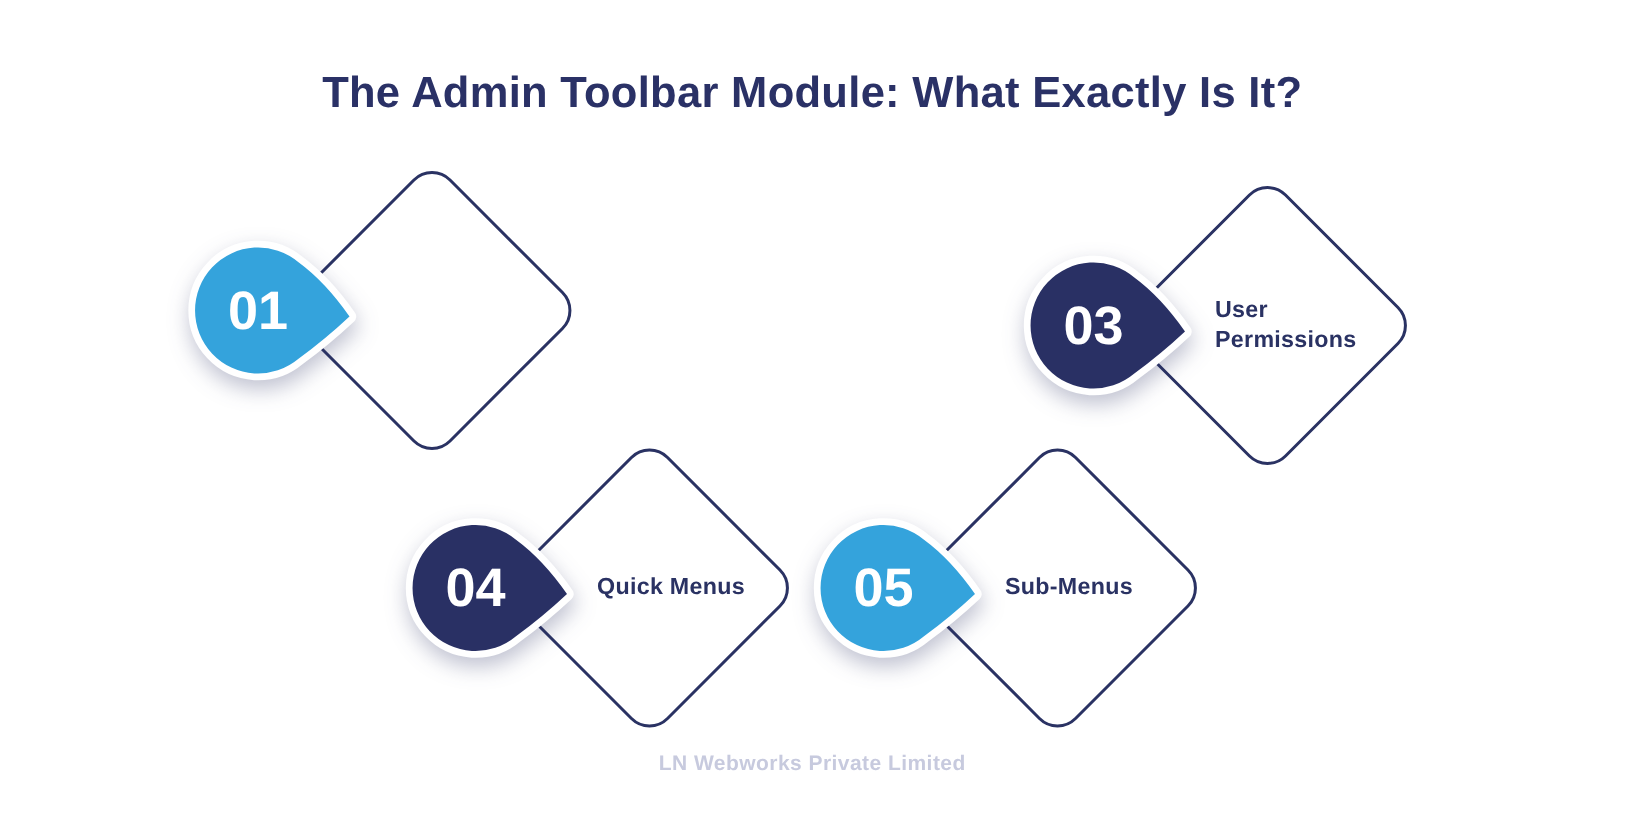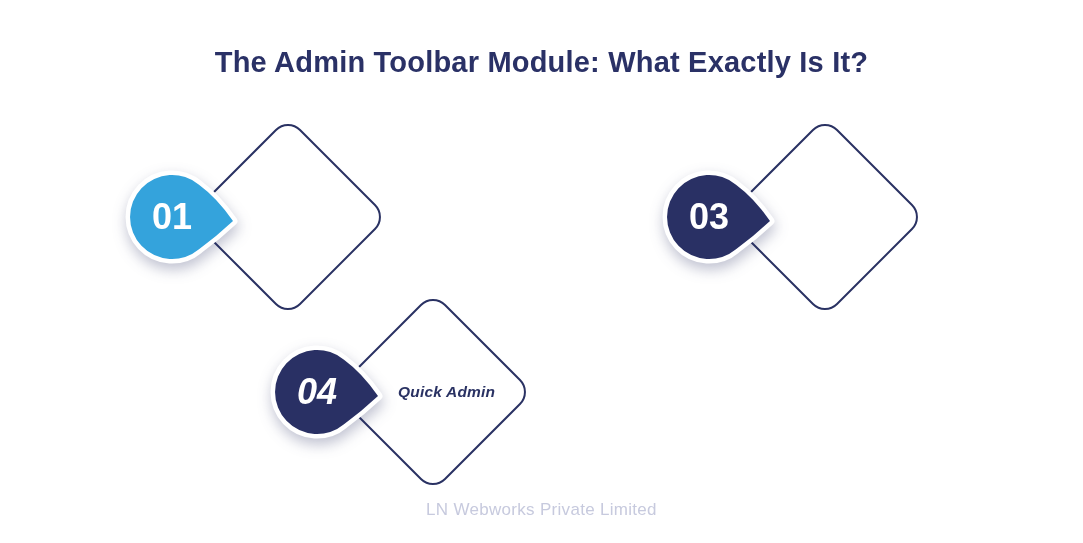--- a/index.html
+++ b/index.html
@@ -16,24 +16,24 @@
     top: 46px;
     left: 0;
     width: 100%;
     text-align: center;
     font-size: 29px;
     font-weight: 700;
     color: #2A3166;
     letter-spacing: 0.2px;
   }
   .item { position: absolute; width: 300px; height: 142px; }
-  .item-0 { left: 118px; top: 146px; text-align: right; }
+  .item-0 { left: 118px; top: 136px; text-align: right; }
   .item-1 { left: 395px; top: 146px; }
-  .item-2 { left: 655px; top: 146px; }
-  .item-3 { left: 263px; top: 321px; font-style: italic; }
+  .item-2 { left: 675px; top: 146px; }
+  .item-3 { left: 263px; top: 321px; }
   .item-4 { left: 535px; top: 321px; }
   .diamond {
     position: absolute;
     left: 99px; top: 0;
     width: 142px; height: 142px;
     box-sizing: border-box;
     transform: rotate(45deg);
     border: 2px solid #2A3263;
     border-radius: 18px;
     background: #ffffff;
@@ -69,22 +69,22 @@
     color: #2A3263;
     white-space: pre-line;
     letter-spacing: 0.2px;
   }
   .footer {
     position: absolute;
     top: 500px;
     left: 0;
     width: 100%;
     text-align: center;
-    font-size: 17px;
-    font-weight: 400;
+    font-size: 14px;
+    font-weight: 700;
     color: #C7CADE;
     letter-spacing: 0.3px;
   }
 </style>
 </head>
 <body>
 
 <div id="page">
 
   <div class="page-title">The Admin Toolbar Module: What Exactly Is It?</div>
@@ -97,27 +97,37 @@
     </svg>
   </div>
 
 
   <div class="item item-2">
     <div class="diamond"></div>
     <svg class="badge" viewBox="0 0 124 116" aria-hidden="true">
       <path class="bubble" d="M 81 25.8 A 42 42 0 1 0 81 90.2 Q 99 77 115 62 Q 99 39 81 25.8 Z" fill="#293064"></path>
       <text class="num" x="54" y="70" text-anchor="middle">03</text>
     </svg>
+    <div class="label">User
+Permissions</div>
   </div>
 
   <div class="item item-3">
     <div class="diamond"></div>
     <svg class="badge" viewBox="0 0 124 116" aria-hidden="true">
       <path class="bubble" d="M 81 25.8 A 42 42 0 1 0 81 90.2 Q 99 77 115 62 Q 99 39 81 25.8 Z" fill="#293064"></path>
       <text class="num" x="54" y="70" text-anchor="middle">04</text>
     </svg>
-    <div class="label">Quick Admin</div>
+    <div class="label">Quick Menus</div>
   </div>
 
+  <div class="item item-4">
+    <div class="diamond"></div>
+    <svg class="badge" viewBox="0 0 124 116" aria-hidden="true">
+      <path class="bubble" d="M 81 25.8 A 42 42 0 1 0 81 90.2 Q 99 77 115 62 Q 99 39 81 25.8 Z" fill="#34A3DC"></path>
+      <text class="num" x="54" y="70" text-anchor="middle">05</text>
+    </svg>
+    <div class="label">Sub-Menus</div>
+  </div>
 
   <div class="footer">LN Webworks Private Limited</div>
 
 </div>
 
 </body></html>

